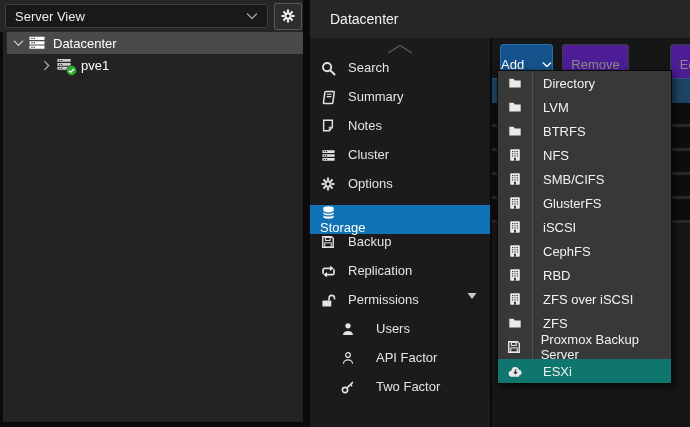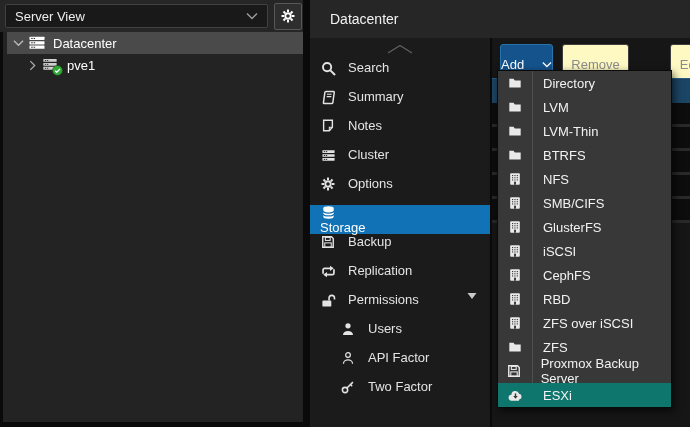--- a/index.html
+++ b/index.html
@@ -16,43 +16,43 @@
     display:flex;align-items:center;justify-content:space-between;padding:0 9px;box-sizing:border-box;
     color:#ececec;cursor:pointer;}
   .gear-btn{width:26px;height:25px;margin-left:6px;background:#2e2e2e;border:1px solid #585858;
     border-radius:2px;display:flex;align-items:center;justify-content:center;cursor:pointer;color:#fff;}
 
   .tree-panel{position:absolute;left:3px;top:32px;width:300px;height:390px;background:#232323;}
   .tree-row{height:22px;display:flex;align-items:center;color:#fff;cursor:pointer;}
   .tree-row.selected{background:#4a4a4a;margin-left:4px;}
   .tree-row .tchev{width:14px;display:flex;justify-content:center;margin-left:4px;color:#b9b9b9;}
   .tree-row .ticon{width:18px;height:16px;position:relative;margin:0 7px 0 3px;}
-  .tree-row.child{padding-left:18px;}
+  .tree-row.child{padding-left:32px;}
 
   
   .right-header{position:absolute;left:310px;top:0;width:380px;height:38px;background:#262626;
     display:flex;align-items:center;padding-left:20px;box-sizing:border-box;
     font-size:14px;color:#f2f2f2;}
 
   
   .nav-panel{position:absolute;left:310px;top:38px;width:182px;height:389px;background:#1b1b1b;
     border-right:2px solid #0a0a0a;box-sizing:border-box;}
   .nav-collapse{height:22px;display:flex;align-items:center;justify-content:center;cursor:pointer;}
   .nav-item{height:29px;display:flex;align-items:flex-start;padding-left:10px;color:#e3e3e3;cursor:pointer;}
   .nav-item .nicon{width:16px;height:16px;margin-right:12px;display:flex;align-items:center;justify-content:center;}
   .nav-item.selected{background:#1272b6;color:#fff;flex-direction:column;}
-  .nav-item.child{padding-left:30px;}
+  .nav-item.child{padding-left:30px;gap:8px;}
   .nav-item .caret{margin-left:auto;margin-right:13px;color:#c9c9c9;}
 
   
   .content{position:absolute;left:492px;top:38px;width:198px;height:389px;background:#161616;}
   .btn{position:absolute;top:6px;height:41px;border-radius:3px;display:flex;align-items:center;
     justify-content:center;gap:18px;box-sizing:border-box;cursor:pointer;font-size:13px;}
   .btn.add{left:8px;width:53px;background:#15538c;border:1px solid #2673ae;color:#fff;}
-  .btn.disabled{background:#fef9c3;border:1px solid #3e3e3e;color:#8b8b8b;cursor:default;}
+  .btn.disabled{background:#4c1d95;border:1px solid #3e3e3e;color:#8b8b8b;cursor:default;}
   .btn.remove{left:70px;width:67px;}
   .btn.edit{left:146px;width:42px;margin-left:32px;}
   .table{position:absolute;left:0;right:0;top:34px;}
   .trow-sel{height:25px;margin-top:6px;background:#1b4564;border-top:1px solid #2a5c84;box-sizing:border-box;}
   .trow{height:24px;background:#0d0d0d;border-bottom:3px solid #292929;box-sizing:border-box;}
 
   
   .menu{position:absolute;left:497px;top:70px;width:175px;background:#383838;
     border:1px solid #0a0a0a;box-shadow:2px 3px 8px rgba(0,0,0,.65);box-sizing:border-box;z-index:5;}
   .menu-sep{position:absolute;left:34px;top:0;bottom:0;width:1px;background:#4f4f4f;}
@@ -410,92 +410,84 @@
           </svg>
         </span>
       <span class="mi-label">LVM</span>
     </div>
     <div class="menu-item">
       <span class="mi-icon">
           <svg width="14" height="14">
             <use href="#i-folder"></use>
           </svg>
         </span>
-      <span class="mi-label">LVM-Thin</span>
+      <span class="mi-label">BTRFS</span>
+    </div>
+    <div class="menu-item">
+      <span class="mi-icon">
+          <svg width="14" height="14">
+            <use href="#i-building"></use>
+          </svg>
+        </span>
+      <span class="mi-label">NFS</span>
+    </div>
+    <div class="menu-item">
+      <span class="mi-icon">
+          <svg width="14" height="14">
+            <use href="#i-building"></use>
+          </svg>
+        </span>
+      <span class="mi-label">SMB/CIFS</span>
+    </div>
+    <div class="menu-item">
+      <span class="mi-icon">
+          <svg width="14" height="14">
+            <use href="#i-building"></use>
+          </svg>
+        </span>
+      <span class="mi-label">GlusterFS</span>
+    </div>
+    <div class="menu-item">
+      <span class="mi-icon">
+          <svg width="14" height="14">
+            <use href="#i-building"></use>
+          </svg>
+        </span>
+      <span class="mi-label">iSCSI</span>
+    </div>
+    <div class="menu-item">
+      <span class="mi-icon">
+          <svg width="14" height="14">
+            <use href="#i-building"></use>
+          </svg>
+        </span>
+      <span class="mi-label">CephFS</span>
+    </div>
+    <div class="menu-item">
+      <span class="mi-icon">
+          <svg width="14" height="14">
+            <use href="#i-building"></use>
+          </svg>
+        </span>
+      <span class="mi-label">RBD</span>
+    </div>
+    <div class="menu-item">
+      <span class="mi-icon">
+          <svg width="14" height="14">
+            <use href="#i-building"></use>
+          </svg>
+        </span>
+      <span class="mi-label">ZFS over iSCSI</span>
     </div>
     <div class="menu-item">
       <span class="mi-icon">
           <svg width="14" height="14">
             <use href="#i-folder"></use>
           </svg>
         </span>
-      <span class="mi-label">BTRFS</span>
-    </div>
-    <div class="menu-item">
-      <span class="mi-icon">
-          <svg width="14" height="14">
-            <use href="#i-building"></use>
-          </svg>
-        </span>
-      <span class="mi-label">NFS</span>
-    </div>
-    <div class="menu-item">
-      <span class="mi-icon">
-          <svg width="14" height="14">
-            <use href="#i-building"></use>
-          </svg>
-        </span>
-      <span class="mi-label">SMB/CIFS</span>
-    </div>
-    <div class="menu-item">
-      <span class="mi-icon">
-          <svg width="14" height="14">
-            <use href="#i-building"></use>
-          </svg>
-        </span>
-      <span class="mi-label">GlusterFS</span>
-    </div>
-    <div class="menu-item">
-      <span class="mi-icon">
-          <svg width="14" height="14">
-            <use href="#i-building"></use>
-          </svg>
-        </span>
-      <span class="mi-label">iSCSI</span>
-    </div>
-    <div class="menu-item">
-      <span class="mi-icon">
-          <svg width="14" height="14">
-            <use href="#i-building"></use>
-          </svg>
-        </span>
-      <span class="mi-label">CephFS</span>
-    </div>
-    <div class="menu-item">
-      <span class="mi-icon">
-          <svg width="14" height="14">
-            <use href="#i-building"></use>
-          </svg>
-        </span>
-      <span class="mi-label">RBD</span>
-    </div>
-    <div class="menu-item">
-      <span class="mi-icon">
-          <svg width="14" height="14">
-            <use href="#i-building"></use>
-          </svg>
-        </span>
-      <span class="mi-label">ZFS over iSCSI</span>
-    </div>
-    <div class="menu-item">
-      <span class="mi-icon">
-          <svg width="14" height="14">
-            <use href="#i-folder"></use>
-          </svg>
-        </span>
       <span class="mi-label">ZFS</span>
     </div>
     <div class="menu-item">
       <span class="mi-icon">
           <svg width="14" height="14">
             <use href="#i-floppy"></use>
           </svg>
         </span>
       <span class="mi-label">Proxmox Backup Server</span>
     </div>

